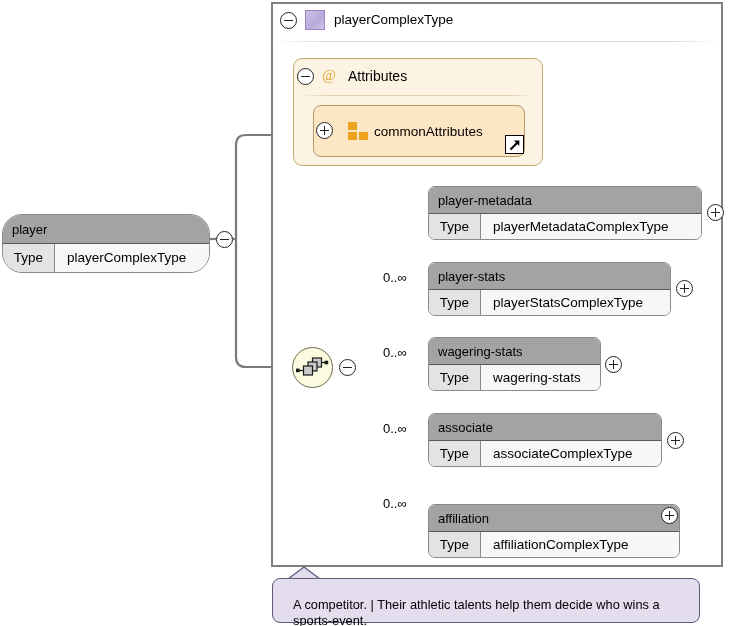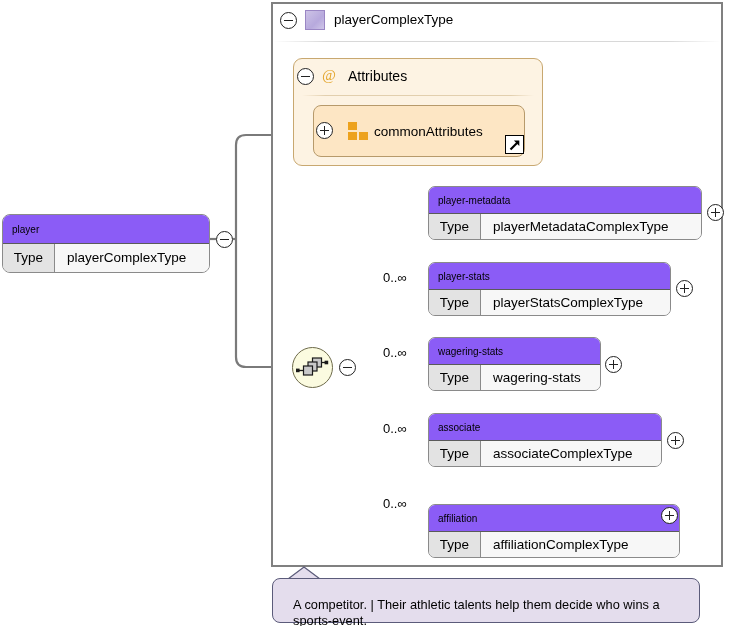--- a/index.html
+++ b/index.html
@@ -45,29 +45,29 @@
   #ca-icon i.a{left:0;top:0;width:9px;height:8px;}
   #ca-icon i.b{left:0;top:10px;width:9px;height:8px;}
   #ca-icon i.c{left:11px;top:10px;width:9px;height:8px;}
   
   #ca-ref{left:505px;top:135px;width:19px;height:19px;border:1.6px solid #000;
       background:#fff;}
   #ca-ref svg{position:absolute;left:2px;top:2px;}
 
   
   .ebox{border:1.2px solid #8a8a8a;border-radius:7px;background:#f7f7f7;overflow:hidden;}
-  .ebox .name{height:27px;background:#8b5cf6;border-bottom:1px solid #5a5a5a;
-      font-size:10px;line-height:27px;padding-left:9px;white-space:nowrap;
+  .ebox .name{height:27px;background:#a3a3a3;border-bottom:1px solid #5a5a5a;
+      font-size:13px;line-height:27px;padding-left:9px;white-space:nowrap;
       overflow:hidden;box-sizing:border-box;}
   .ebox .row{height:26px;display:flex;box-sizing:border-box;}
   .ebox .row .k{width:52px;background:#e3e3e3;border-right:1px solid #8a8a8a;
       font-size:13.5px;line-height:26px;text-align:center;box-sizing:border-box;}
   .ebox .row .v{flex:1;background:#f7f7f7;font-size:13.5px;line-height:26px;
       padding-left:12px;white-space:nowrap;box-sizing:border-box;}
-  .ebox.root{border-radius:8px;}
+  .ebox.root{border-radius:20px;}
   .ebox.root .name{height:29px;line-height:29px;}
   .ebox.root .row{height:28px;}
   .ebox.root .row .k{line-height:28px;width:52px;}
   .ebox.root .row .v{line-height:28px;}
 
   
   .card{font-size:13px;line-height:14px;color:#000;white-space:nowrap;}
 
   
   #choice{left:292px;top:347px;width:41px;height:41px;border-radius:50%;

